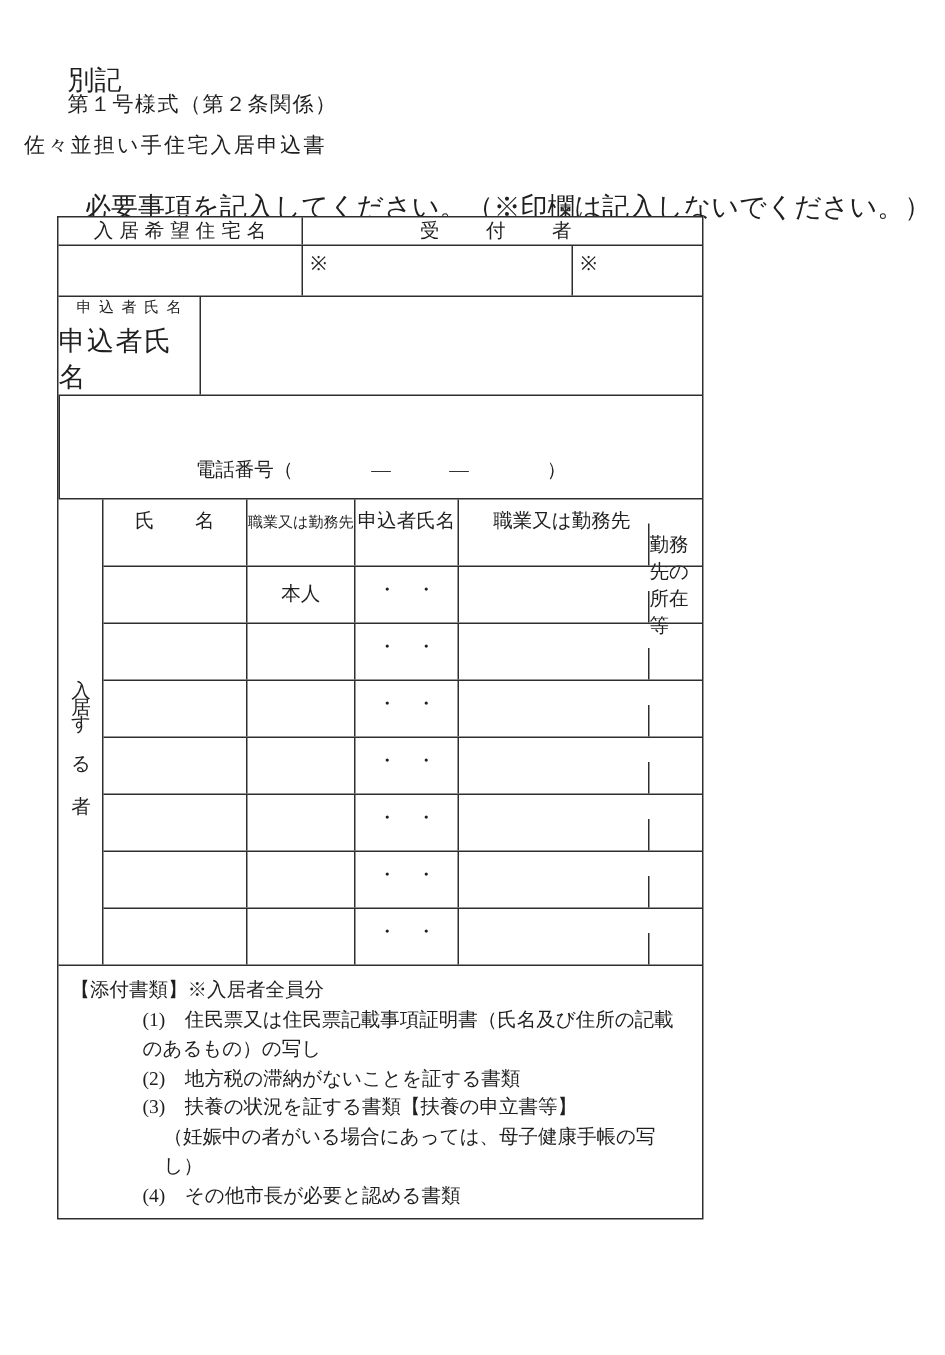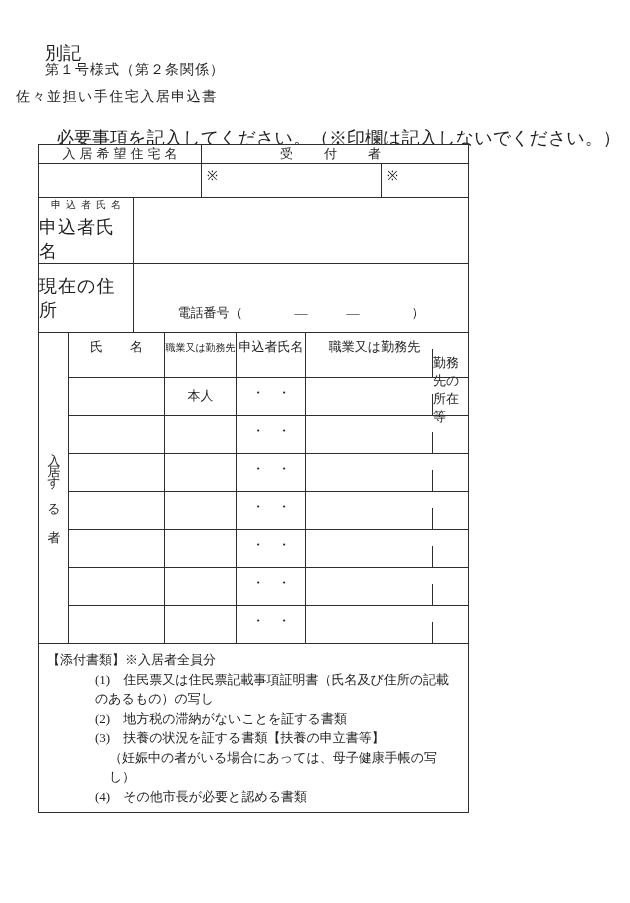--- a/index.html
+++ b/index.html
@@ -110,21 +110,20 @@
 
     <div class="row rowC bt">
       <div class="label-col">
         <div class="furigana">申込者氏名</div>
         <div class="applicant-name-label">申込者氏名</div>
       </div>
       <div class="value-col bl"></div>
     </div>
 
     <div class="row rowD bt">
-      <div class="label-col applicant-name-label">現在の住所</div>
       <div class="value-col bl phone-cell">
         <span>電話番号（　　　　―　　　―　　　　）</span>
       </div>
     </div>
 
     <div class="row rowE bt">
       <div class="side-col">
         <span class="vertical-label">入居する者</span>
       </div>
       <div class="inner-table">

